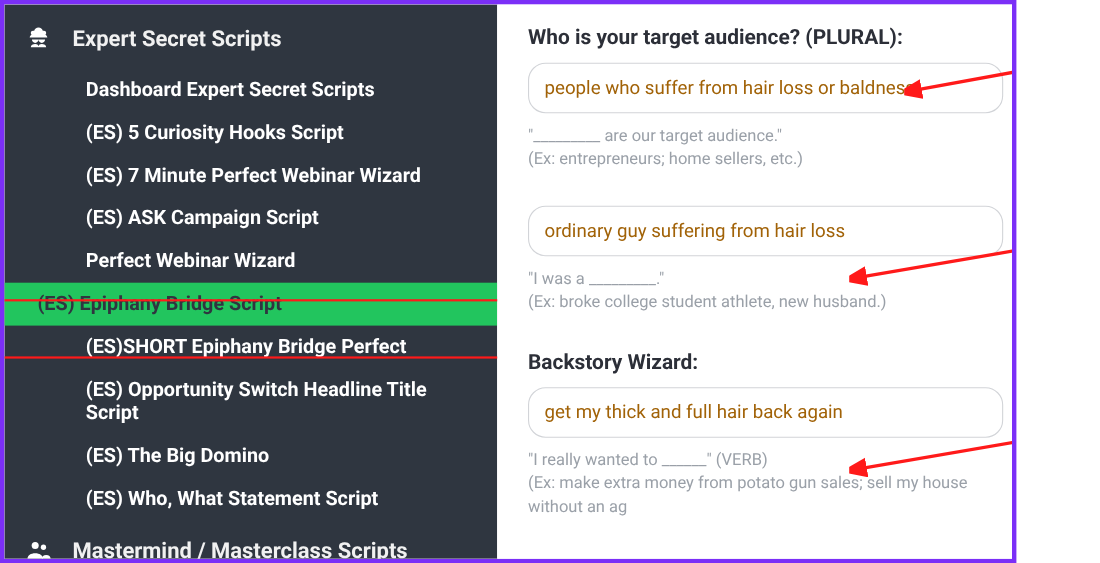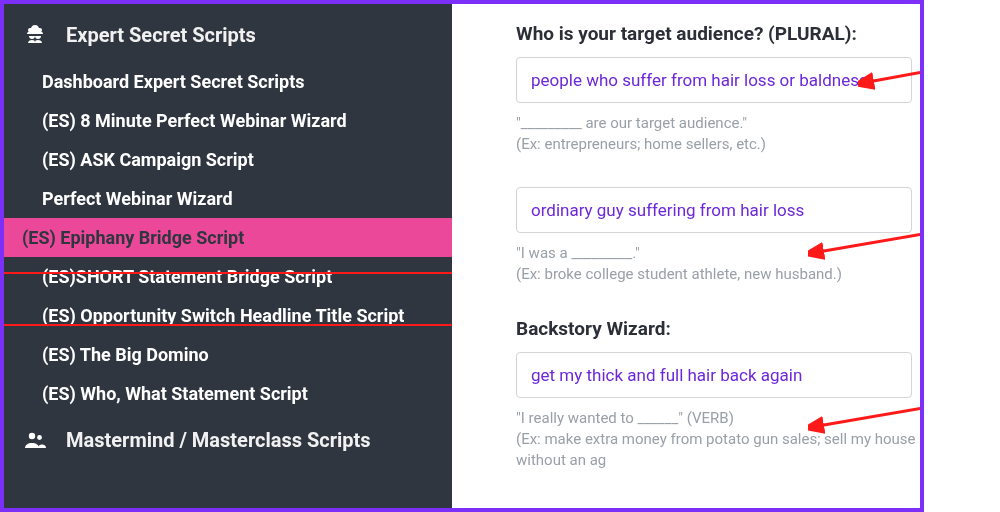--- a/index.html
+++ b/index.html
@@ -36,25 +36,26 @@
     margin-right: 18px;
     display:flex; align-items:center; justify-content:center;
   }
   .side-list { list-style:none; }
   .side-item {
     padding: 9px 18px 9px 38px;
     font-weight: 700;
     font-size: 18px;
     color: #fff;
     cursor: pointer;
+    margin-left: 36px;
   }
   .side-item.active {
-    background: #ec4899;
+    background: #22c55e;
     color: #2f3640;
-    padding-left: 18px;
+    padding-left: 30px;
     margin: 0;
   }
   .side-footer {
     display:flex;
     align-items:center;
     padding: 8px 18px;
     font-weight:700;
     font-size: 20px;
     color:#f1f1f1;
     margin-top: 6px;
@@ -70,40 +71,39 @@
     background:#ff1a1a;
     z-index:5;
   }
   .main {
     flex: 1;
     padding: 18px 0 0 28px;
     background: #fff;
     color: #2f3640;
     overflow:hidden;
     position:relative;
-    margin-left:36px;
   }
   .form-group {
     margin-bottom: 32px;
   }
   .form-label {
     font-weight: 700;
     font-size: 19px;
     color: #2c2f38;
     margin-bottom: 12px;
     display:block;
   }
   .form-input {
     width: 520px;
     max-width: calc(100% - 8px);
     padding: 12px 14px;
     font-size: 17px;
-    color: #6d28d9;
+    color: #a16207;
     border: 1px solid #d2d4d8;
-    border-radius: 4px;
+    border-radius: 16px;
     outline: none;
     font-family: inherit;
   }
   .hint {
     color: #9aa0a8;
     font-size: 15px;
     margin-top: 10px;
     line-height: 1.4;
   }
   .hint .fill {
@@ -124,25 +124,26 @@
     <div class="side-header">
       <span class="icon">
         <svg viewBox="0 0 24 24" width="24" height="24" fill="#fff">
           <path d="M12 2c-2 0-3.5 1.3-3.9 3H7c-1 0-2 .8-2 2 0 .6.3 1.1.7 1.5C4.7 9 4 9.9 4 11h16c0-1.1-.7-2-1.7-2.5.4-.4.7-.9.7-1.5 0-1.2-1-2-2-2h-1.1C15.5 3.3 14 2 12 2zM6 13c0 1.7 1.3 3 3 3s3-1.3 3-3H6zm6 0c0 1.7 1.3 3 3 3s3-1.3 3-3h-6zm-3 4c-2 0-4 1-4 3h14c0-2-2-3-4-3-.9 0-1.7.2-2.4.6L12 19l-.6-1.4C10.7 17.2 9.9 17 9 17z"></path>
         </svg>
       </span>
       <span>Expert Secret Scripts</span>
     </div>
     <ul class="side-list">
       <li class="side-item"><span>Dashboard Expert Secret Scripts</span></li>
-      <li class="side-item"><span>(ES) 8 Minute Perfect Webinar Wizard</span></li>
+      <li class="side-item"><span>(ES) 5 Curiosity Hooks Script</span></li>
+      <li class="side-item"><span>(ES) 7 Minute Perfect Webinar Wizard</span></li>
       <li class="side-item"><span>(ES) ASK Campaign Script</span></li>
       <li class="side-item"><span>Perfect Webinar Wizard</span></li>
       <li class="side-item active"><span>(ES) Epiphany Bridge Script</span></li>
-      <li class="side-item"><span>(ES)SHORT Statement Bridge Script</span></li>
+      <li class="side-item"><span>(ES)SHORT Epiphany Bridge Perfect</span></li>
       <li class="side-item"><span>(ES) Opportunity Switch Headline Title Script</span></li>
       <li class="side-item"><span>(ES) The Big Domino</span></li>
       <li class="side-item"><span>(ES) Who, What Statement Script</span></li>
     </ul>
     <div class="side-footer">
       <span class="icon">
         <svg viewBox="0 0 24 24" width="24" height="24" fill="#fff">
           <circle cx="9" cy="8" r="3.2"></circle>
           <circle cx="16.5" cy="9.5" r="2.4"></circle>
           <path d="M2 20c0-3 3-5 7-5s7 2 7 5H2z"></path>

